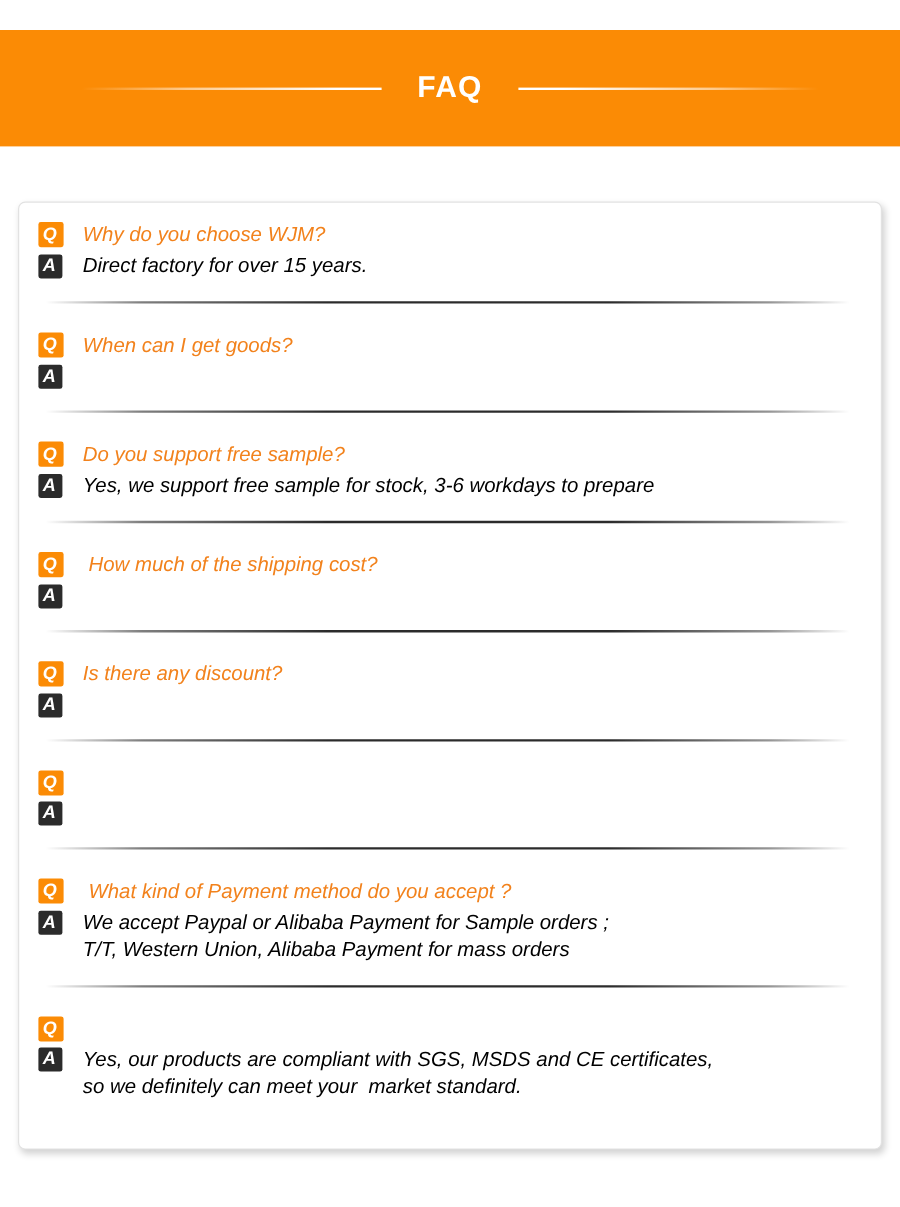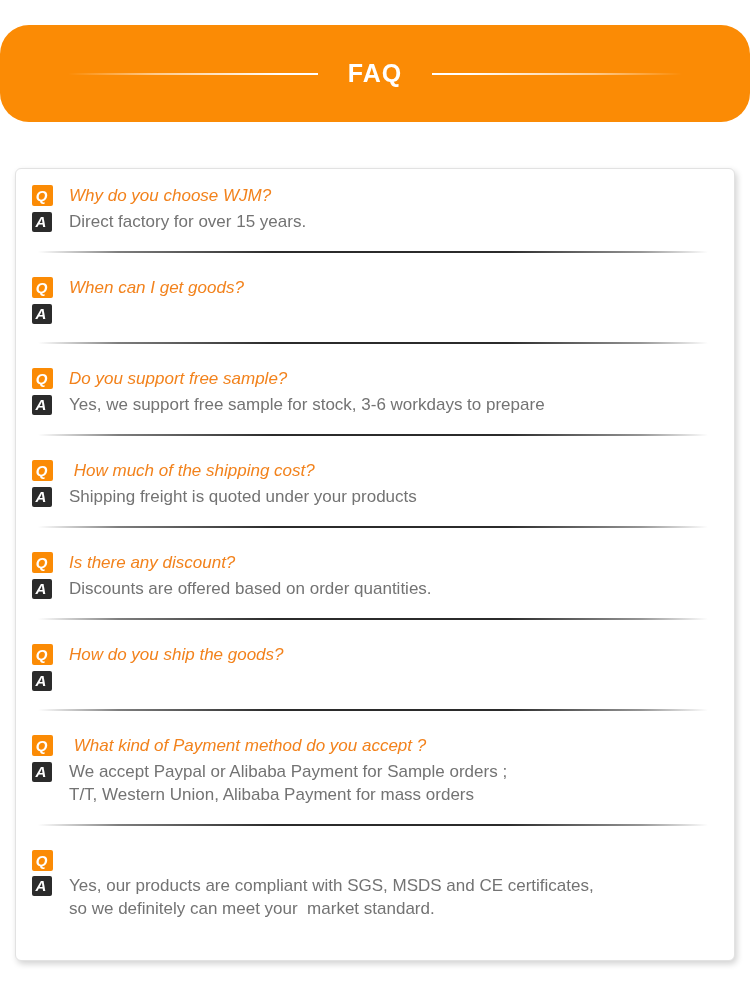--- a/index.html
+++ b/index.html
@@ -20,21 +20,20 @@
   .banner {
     position: absolute;
     top: 25px;
     left: 0;
     width: 750px;
     height: 97px;
     background: #FB8B05;
     display: flex;
     align-items: center;
     justify-content: center;
-    border-radius: 29px;
   }
   .banner-inner {
     display: flex;
     align-items: center;
     gap: 30px;
   }
   .banner-title {
     color: #ffffff;
     font-size: 25px;
     font-weight: bold;
@@ -99,25 +98,26 @@
     margin-left: 16px;
     color: #F2821C;
     font-size: 17px;
     line-height: 23px;
     white-space: pre-wrap;
     margin-top: -1px;
     font-style: italic;
   }
   .a-text {
     margin-left: 17px;
-    color: #737373;
+    color: #000000;
     font-size: 17px;
     line-height: 23px;
     white-space: pre-wrap;
     margin-top: -1px;
+    font-style: italic;
   }
 
   .divider {
     height: 2px;
     margin: 0 12px 0 6px;
     background: linear-gradient(to right,
       rgba(20,20,20,0) 0%,
       rgba(20,20,20,0.55) 12%,
       rgba(20,20,20,0.9) 35%,
       rgba(20,20,20,0.9) 70%,
@@ -176,41 +176,38 @@
     </div>
     <div class="divider"></div>
 
     <div class="qa-item">
       <div class="q-row">
         <span class="q-badge">Q</span>
         <span class="q-text"> How much of the shipping cost?</span>
       </div>
       <div class="a-row">
         <span class="a-badge">A</span>
-        <span class="a-text">Shipping freight is quoted under your products</span>
       </div>
     </div>
     <div class="divider"></div>
 
     <div class="qa-item">
       <div class="q-row">
         <span class="q-badge">Q</span>
         <span class="q-text">Is there any discount?</span>
       </div>
       <div class="a-row">
         <span class="a-badge">A</span>
-        <span class="a-text">Discounts are offered based on order quantities.</span>
-      </div>
-    </div>
-    <div class="divider"></div>
-
-    <div class="qa-item">
-      <div class="q-row">
-        <span class="q-badge">Q</span>
-        <span class="q-text">How do you ship the goods?</span>
+      </div>
+    </div>
+    <div class="divider"></div>
+
+    <div class="qa-item">
+      <div class="q-row">
+        <span class="q-badge">Q</span>
       </div>
       <div class="a-row">
         <span class="a-badge">A</span>
       </div>
     </div>
     <div class="divider"></div>
 
     <div class="qa-item">
       <div class="q-row">
         <span class="q-badge">Q</span>

